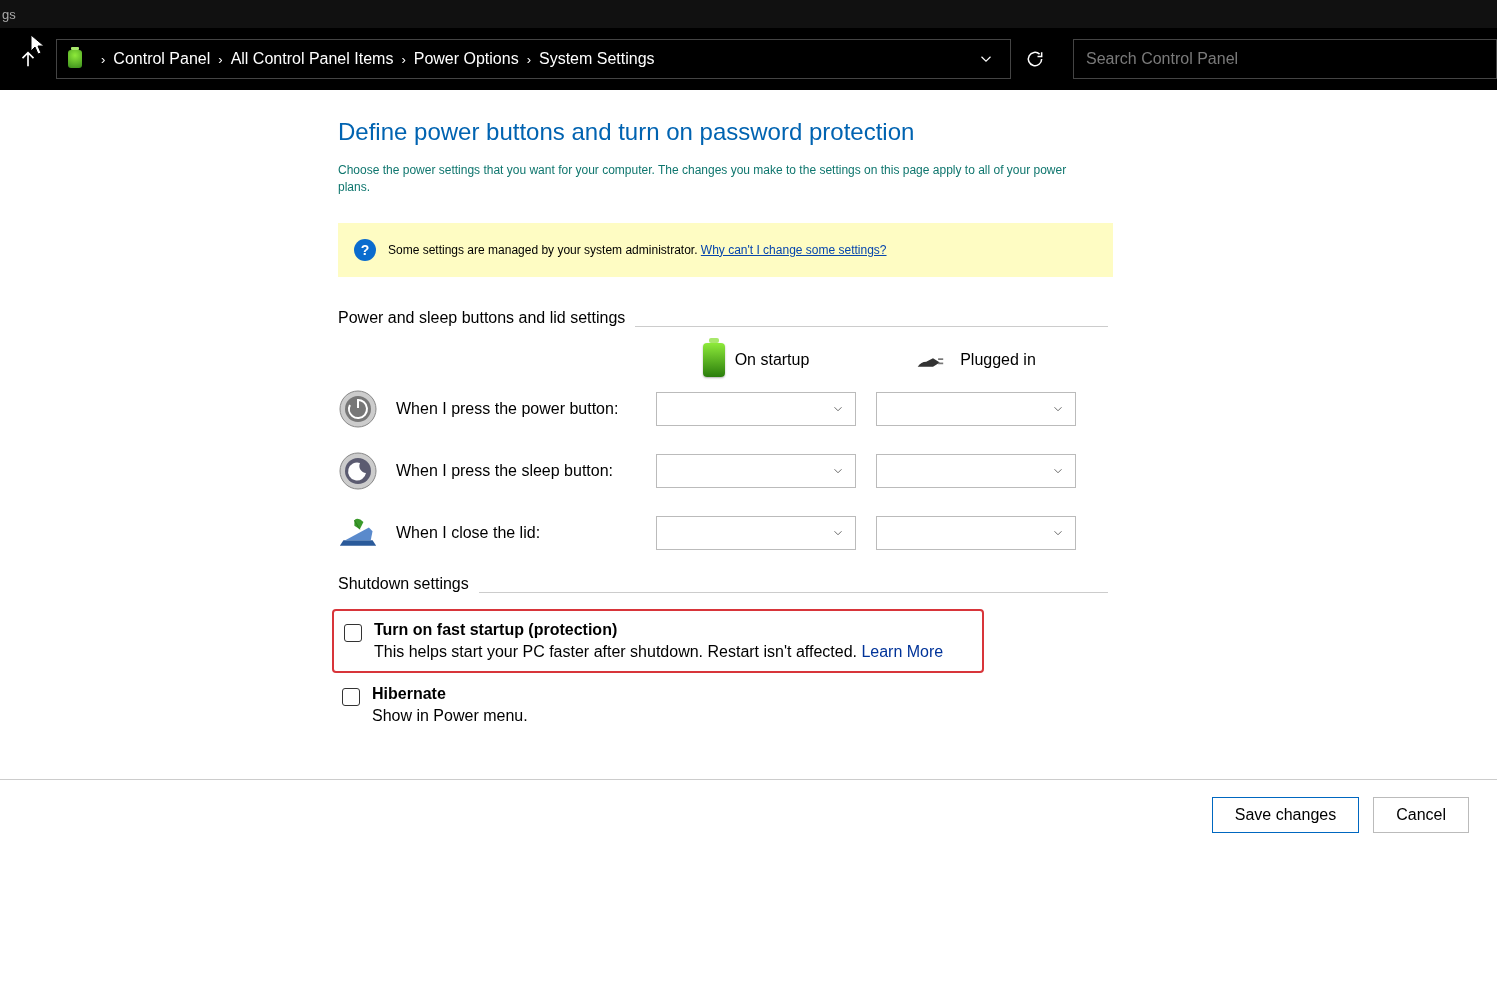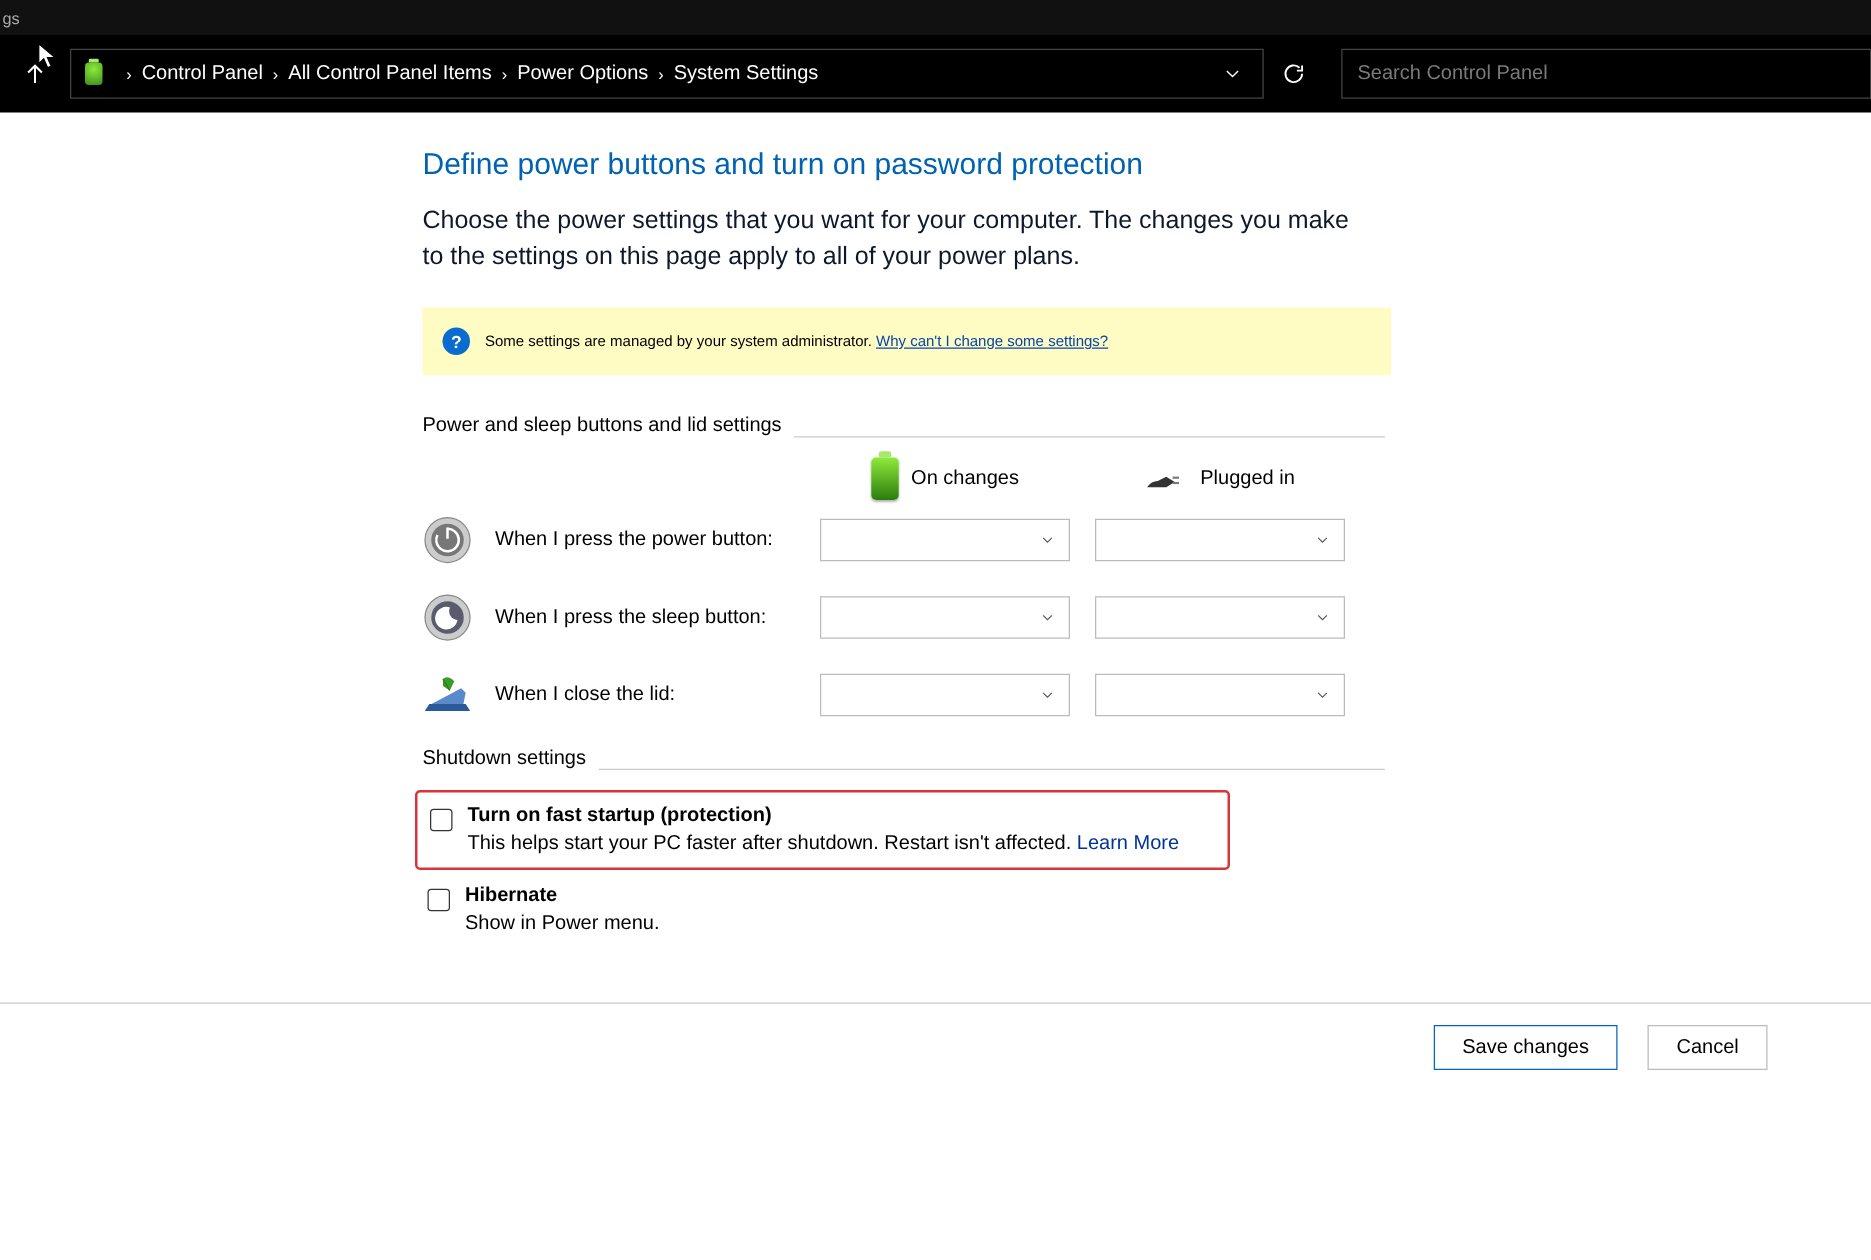--- a/index.html
+++ b/index.html
@@ -25,21 +25,21 @@
   .refresh-btn { width:48px; height:40px; display:flex; align-items:center; justify-content:center; cursor:pointer; }
   .refresh-btn svg { width:20px; height:20px; stroke:#fff; fill:none; stroke-width:1.8; }
 
   .searchbar { width: 424px; height:40px; margin-left: 14px; background:#000; border:1px solid #444; display:flex; align-items:center;text-decoration:underline; }
   .searchbar input { background:transparent; border:none; outline:none; color:#fff; font-size:16px; padding-left:12px; width:100%; }
   .searchbar input::placeholder { color:#7a7a7a; }
 
   
   .content { padding: 0; margin-left: 338px; width: 770px; position: relative; }
   .page-title { color:#0063b1; font-size:24px; font-weight:400; margin: 28px 0 16px 0; }
-  .page-desc { color:#0f172a; font-size:20px; line-height:1.45; margin:0 0 26px 0; max-width: 760px; }
+  .page-desc { color:#0f766e; font-size:12px; line-height:1.45; margin:0 0 26px 0; max-width: 760px; }
 
   .info-banner { background:#fefcc3; padding: 16px 16px; display:flex; align-items:center; gap:12px; margin-bottom: 32px; width: 775px; }
   .info-icon { width:22px; height:22px; flex-shrink:0; background:#0a6cce; border-radius:50%; display:flex; align-items:center; justify-content:center; color:#fff; font-weight:bold; font-size:14px; }
   .info-text { font-size:12px; color:#000; }
   .info-text a { color:#0645ad; text-decoration: underline; }
 
   .section-legend { display:flex; align-items:flex-end; gap:10px; margin-bottom: 16px; }
   .section-legend span:first-child { font-size:16px; color:#000; white-space:nowrap; }
   .legend-line { flex:1; height:1px; background:#ccc; }
 
@@ -65,21 +65,21 @@
   .chk { width:18px; height:18px; border:1.5px solid #333; border-radius:3px; margin-top:3px; flex-shrink:0; cursor:pointer; display:flex; align-items:center; justify-content:center; }
   .chk.checked { background:#0067c0; border-color:#0067c0; }
   .chk.checked svg { width:13px; height:13px; stroke:#fff; fill:none; stroke-width:2.5; }
   .check-body { }
   .check-title { font-size:16px; font-weight:600; }
   .check-desc { font-size:16px; margin-top:4px; }
   .check-desc a { color:#003399; text-decoration:none; }
 
   
   .footer-divider { border-top:1px solid #ccc; margin-top: 50px; }
-  .footer { height:70px; display:flex; align-items:center; justify-content:flex-end; gap:24px; padding-right: 83px; }
+  .footer { height:70px; display:flex; align-items:center; justify-content:flex-end; gap:14px; padding-right: 28px; }
   .btn { height:36px; padding: 0 22px; font-size:16px; background:#fff; border:1px solid #bbb; cursor:pointer; }
   .btn.primary { border:1.5px solid #0067c0; }
 </style>
 </head>
 <body>
 
 <div class="titlebar">
   <span>gs</span>
 </div>
 
@@ -138,21 +138,21 @@
 
   <div class="section-legend">
     <span>Power and sleep buttons and lid settings</span>
     <span class="legend-line"></span>
   </div>
 
   <div class="cols-header">
     <div></div>
     <div class="col-head" style="justify-content:center;">
       <div class="battery-icon"></div>
-      <span>On changes</span>
+      <span>On startup</span>
     </div>
     <div></div>
     <div class="col-head" style="justify-content:center;">
       <div class="plug-icon">
         <svg viewBox="0 0 40 28">
             <path d="M2 22 Q6 16 12 16 L20 12 L28 17 L20 22 Z" fill="#333"></path>
             <rect x="26" y="12" width="6" height="2" fill="#777"></rect>
             <rect x="26" y="17" width="6" height="2" fill="#777"></rect>
           </svg>
       </div>

